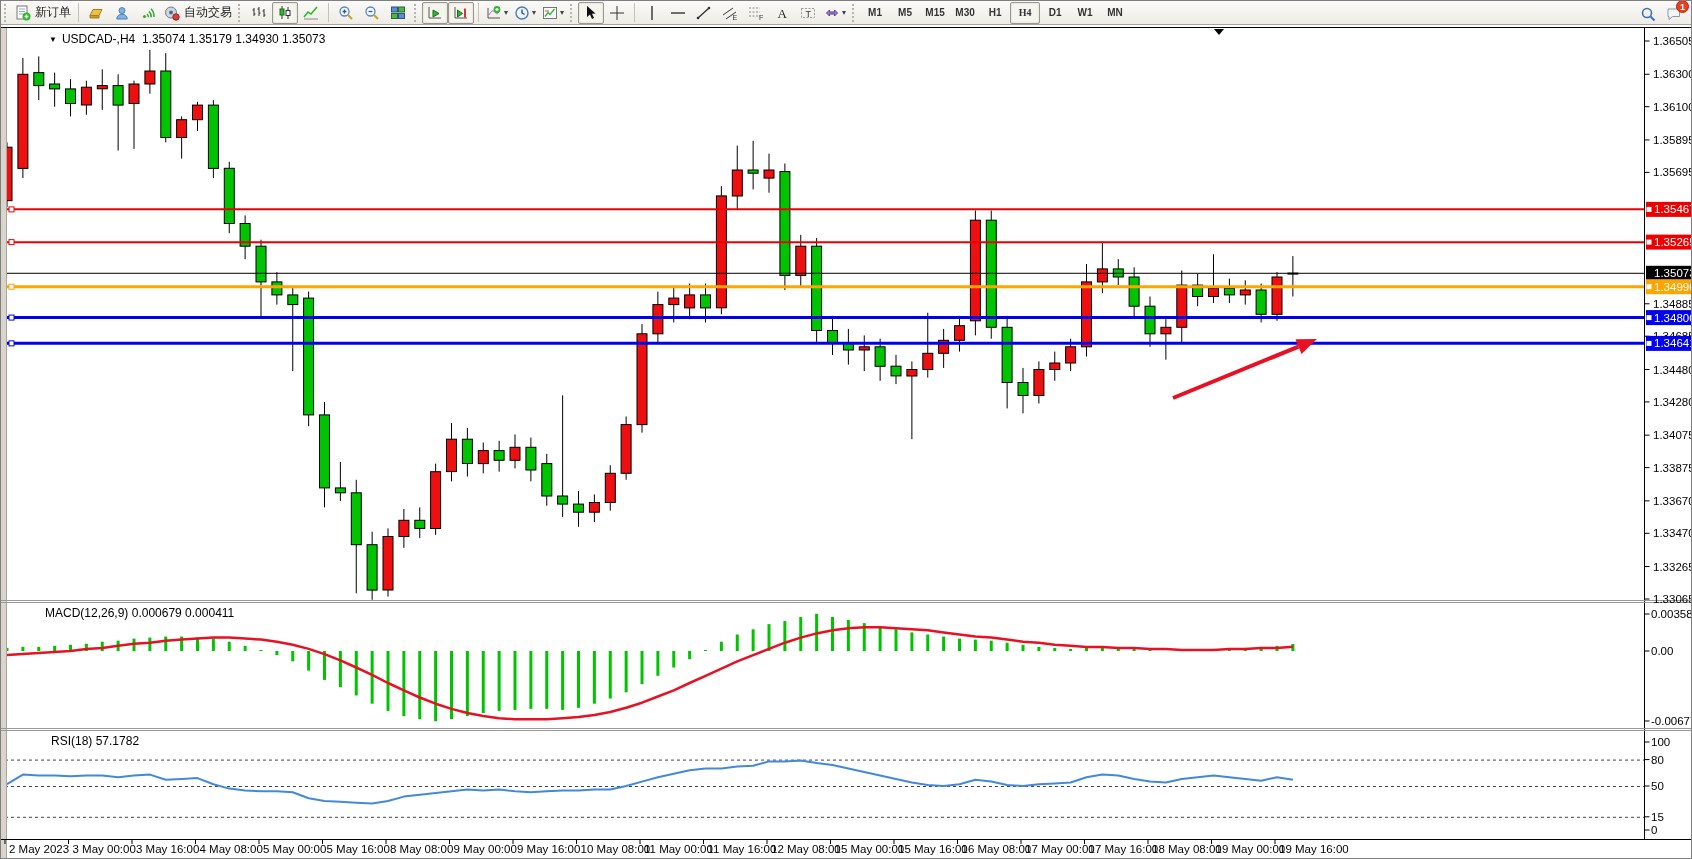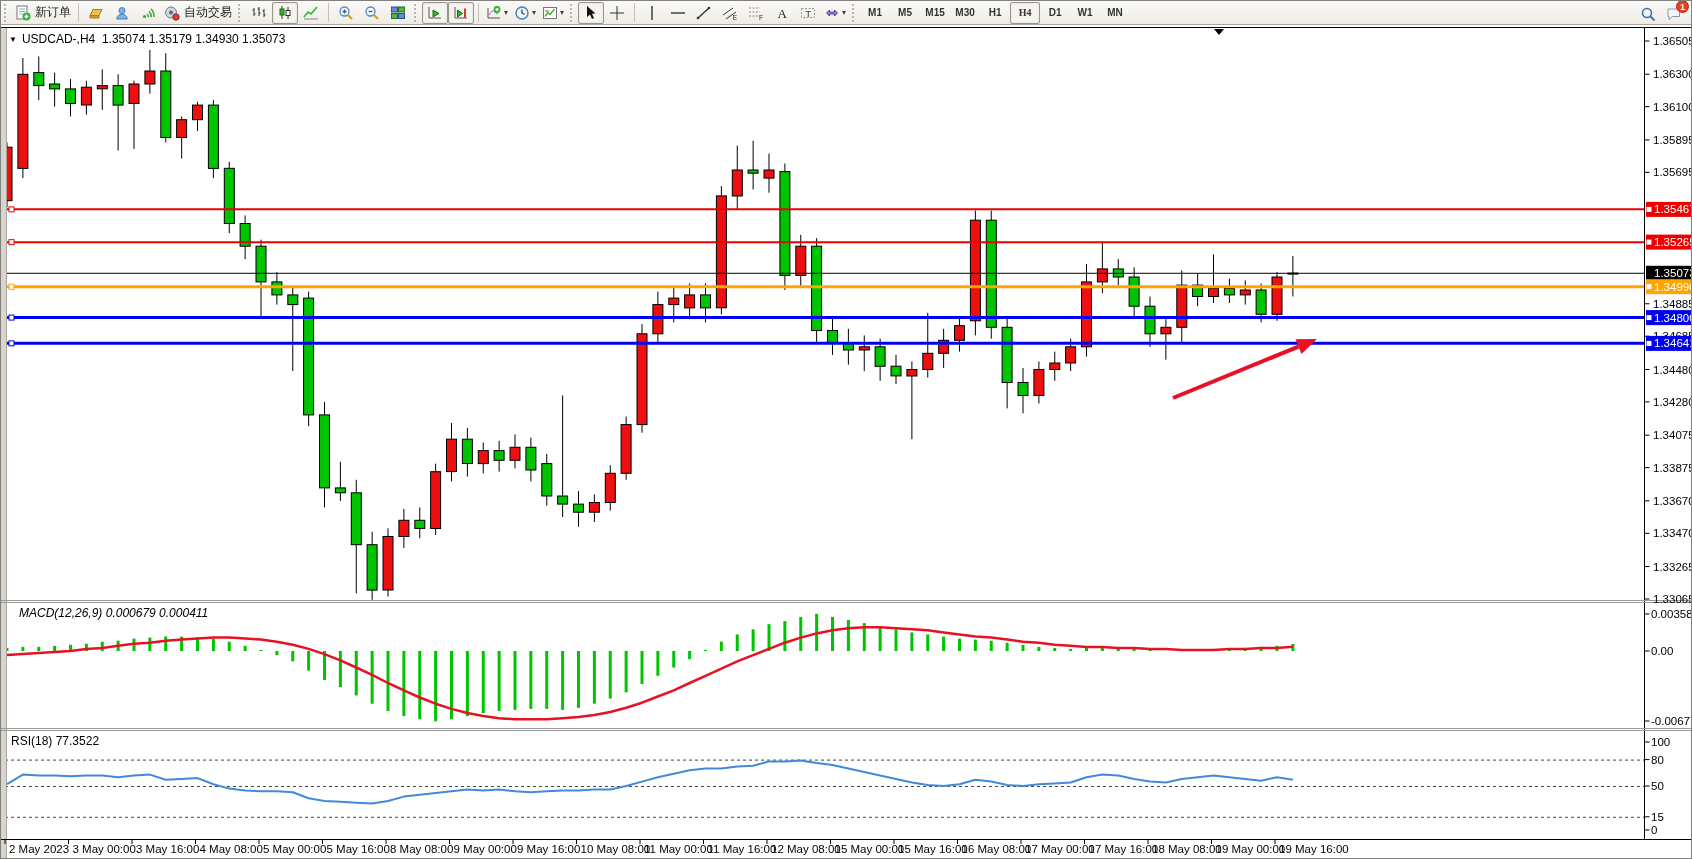--- a/index.html
+++ b/index.html
@@ -26,24 +26,24 @@
   .tbtn .caret{font-size:8px;margin-left:2px;color:#444;}
   .tbtn.tf{font-size:10px;font-weight:bold;color:#333;min-width:30px;}
   #tb-right{position:absolute;right:6px;top:2px;display:flex;align-items:center;}
   #chat-badge{
     position:absolute;right:-3px;top:-4px;width:13px;height:13px;border-radius:50%;
     background:#e8401c;color:#fff;font-size:9px;font-weight:bold;
     display:flex;align-items:center;justify-content:center;border:1px solid #b22;
   }
   
   #plotwrap{position:absolute;left:0;top:0;width:1692px;height:859px;}
-  .paneLabel{position:absolute;font-size:12px;color:#000;z-index:10;white-space:nowrap;}
+  .paneLabel{position:absolute;font-size:12px;color:#000;z-index:10;white-space:nowrap;margin-left:40px;}
   #title-overlay{left:8px;top:31px;}
   #title-overlay .tri{font-size:8px;margin-right:5px;vertical-align:1px;}
-  #macd-label{left:18px;top:605px;font-style:italic;}
+  #macd-label{left:4px;top:605px;}
   #rsi-label{left:10px;top:733px;}
 </style>
 </head>
 <body>
 
 <div id="win">
   <div id="plotwrap"><svg width="1692" height="859" xmlns="http://www.w3.org/2000/svg" font-family="Liberation Sans, sans-serif">
         <rect x="0" y="26" width="1692" height="833" fill="#fff"></rect>
         <g>
           <line x1="4" y1="759.1" x2="1643.5" y2="759.1" stroke="#444" stroke-width="1" stroke-dasharray="3,3"></line>
@@ -448,21 +448,21 @@
 
   <div class="paneLabel" id="title-overlay">
     <span class="tri">▼</span><span>USDCAD-,H4</span>&nbsp;&nbsp;<span>1.35074 1.35179 1.34930 1.35073</span>
   </div>
 
   <div class="paneLabel" id="macd-label">
     <span>MACD(12,26,9)</span>&nbsp;<span>0.000679 0.000411</span>
   </div>
 
   <div class="paneLabel" id="rsi-label">
-    <span>RSI(18)</span>&nbsp;<span>77.3522</span>
+    <span>RSI(18)</span>&nbsp;<span>57.1782</span>
   </div>
 
   <div id="toolbar">
       <span class="tgrip"></span>
       <div class="tbtn">
         <svg width="16" height="16" viewBox="0 0 16 16">
           <rect x="2" y="1" width="10" height="13" fill="#fff" stroke="#777"></rect>
           <path d="M4 4h6M4 6.5h6M4 9h4" stroke="#9ab"></path>
           <circle cx="11.5" cy="11.5" r="4" fill="#2eb82e"></circle>
           <path d="M11.5 9.6v3.8M9.6 11.5h3.8" stroke="#fff" stroke-width="1.4"></path>

